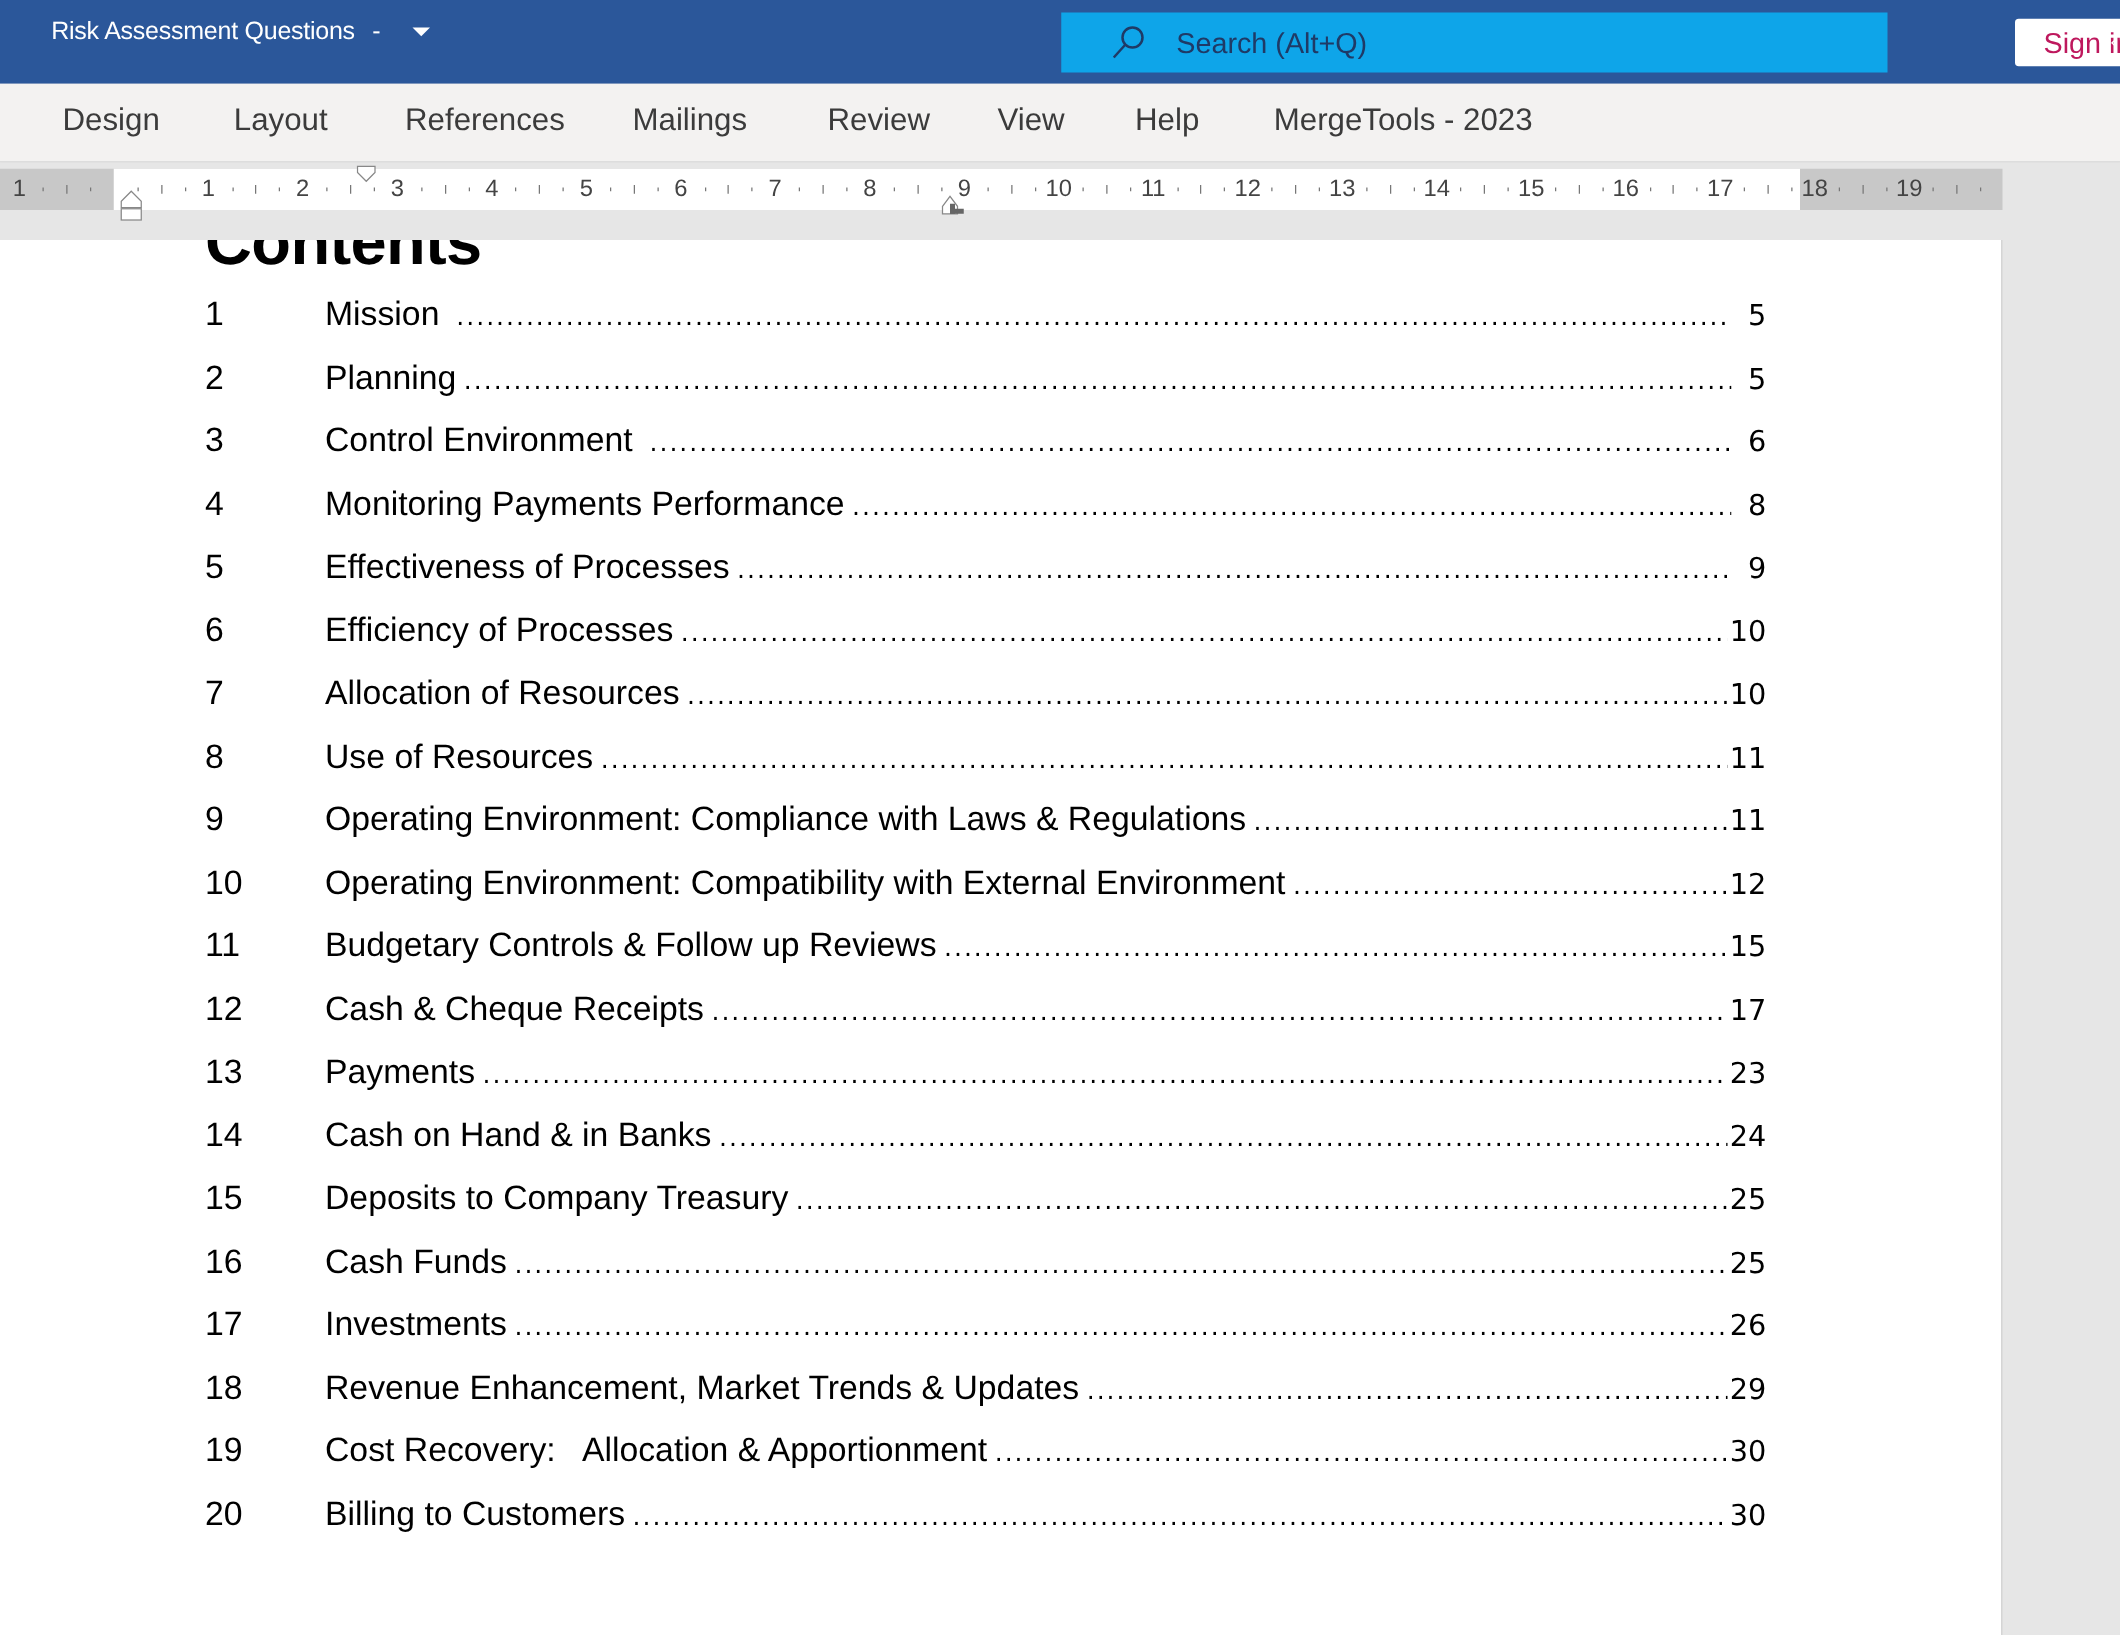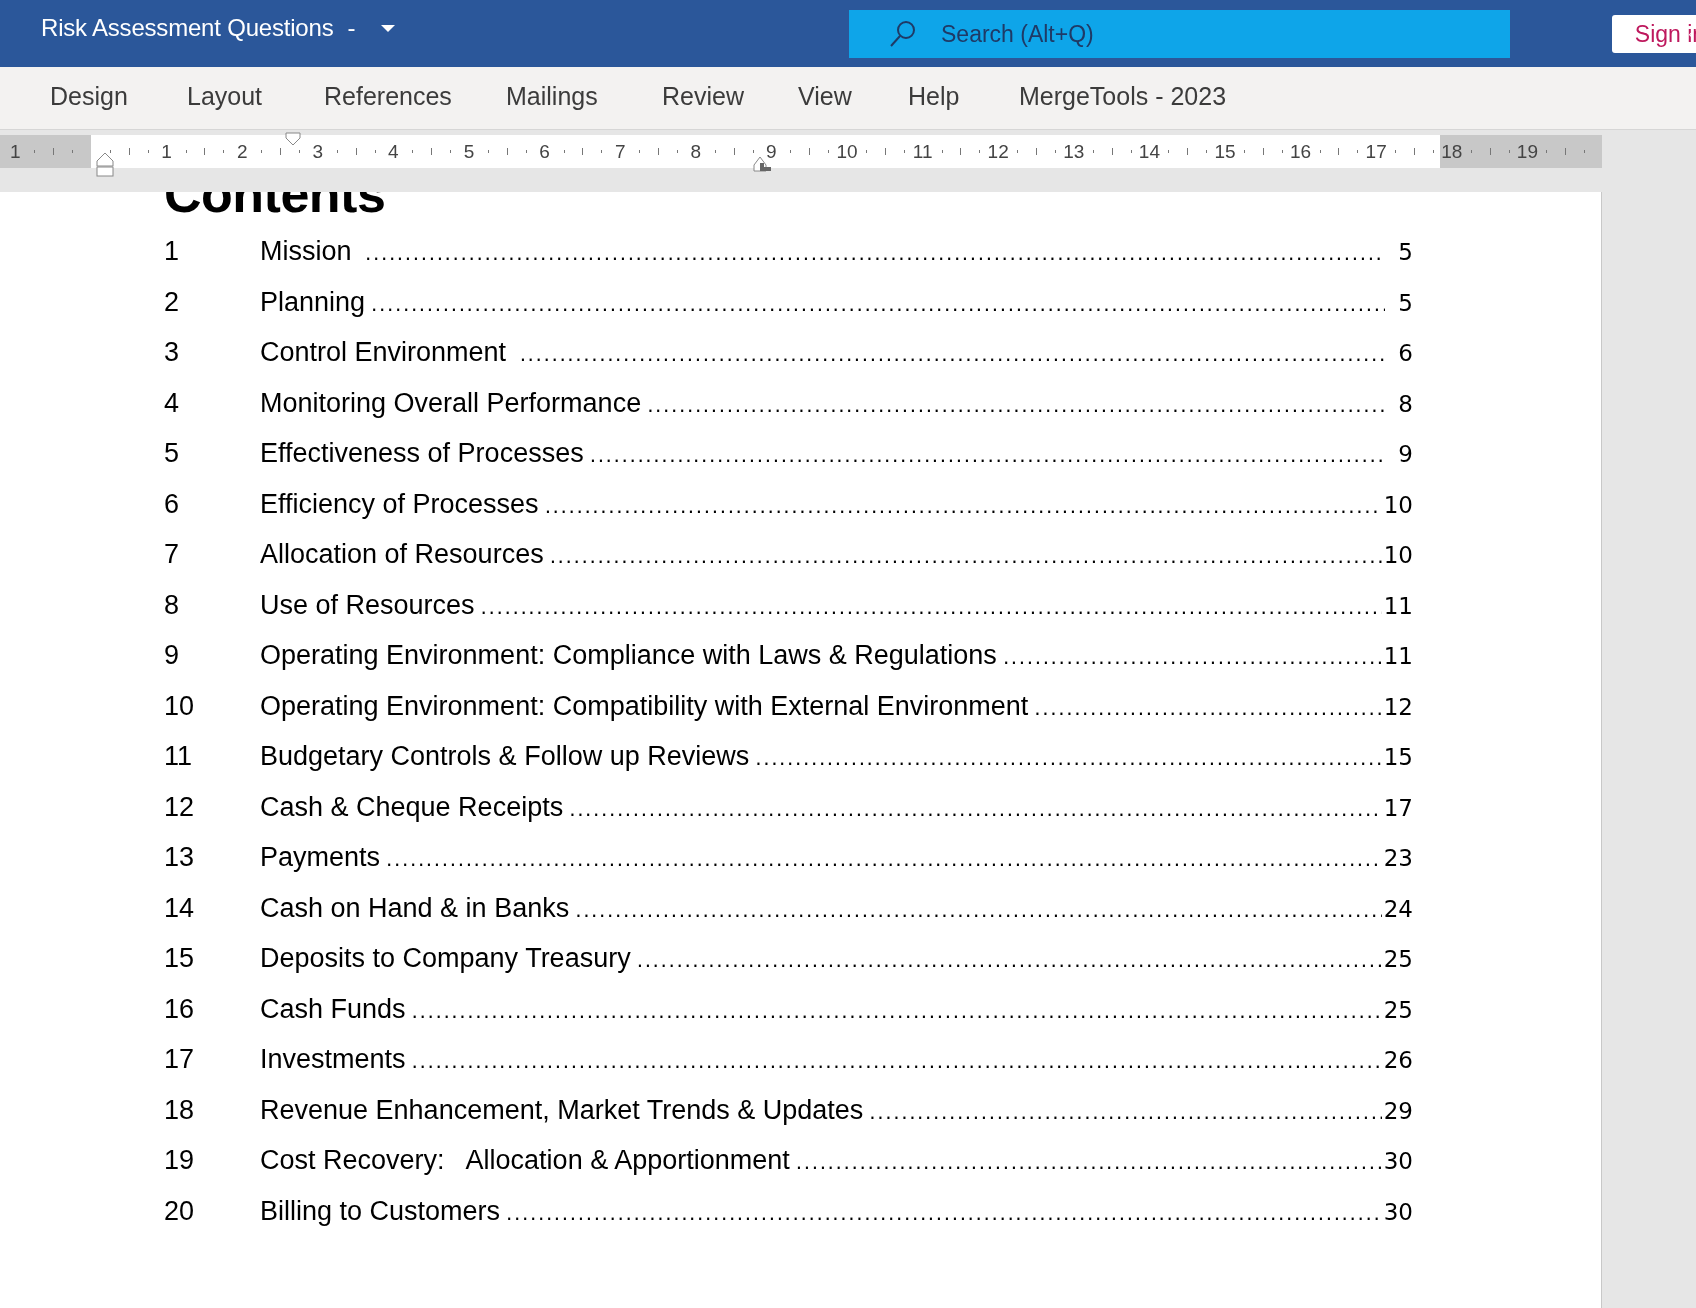--- a/index.html
+++ b/index.html
@@ -1,20 +1,20 @@
 <!DOCTYPE html>
 <html><head>
 <meta charset="utf-8">
 <style>
   * { box-sizing: border-box; margin: 0; padding: 0; }
   html, body { width: 1696px; height: 1308px; overflow: hidden; background: #e6e6e6; font-family: "DejaVu Sans", sans-serif; }
 
   
   .titlebar { position: absolute; left: 0; top: 0; width: 1696px; height: 67px; background: #2b579a; color: #fff; }
-  .doc-title { position: absolute; left: 41px; top: 14px; font-family: "Liberation Sans", sans-serif; font-size: 24px; letter-spacing: -0.2px; white-space: nowrap; display: flex; align-items: center; cursor: pointer; }
+  .doc-title { position: absolute; left: 41px; top: 14px; font-family: "Liberation Sans", sans-serif; font-size: 20px; letter-spacing: -0.2px; white-space: nowrap; display: flex; align-items: center; cursor: pointer; }
   .doc-title .sep { margin: 0 14px; }
   .doc-title .caret { margin-left: 12px; width: 0; height: 0; border-left: 7px solid transparent; border-right: 7px solid transparent; border-top: 7px solid #fff; }
   .searchbox { position: absolute; left: 849px; top: 10px; width: 661px; height: 48px; background: #0ea5e9; display: flex; align-items: center; cursor: text; }
   .searchbox .icon { margin-left: 38px; width: 32px; height: 32px; }
   .searchbox .ph { margin-left: 22px; font-family: "Liberation Sans", sans-serif; font-size: 23px; color: #1f3a66; }
   .signin { position: absolute; left: 1612px; top: 15px; width: 116px; height: 38px; background: #fff; color: #be185d; border-radius: 3px; font-family: "Liberation Sans", sans-serif; font-size: 23px; display: flex; align-items: center; justify-content: center; cursor: pointer; }
   .edge-icon { position: absolute; left: 1688px; top: 28px; width: 8px; height: 12px; color: #fff; font-size: 14px; line-height: 12px; }
 
   
   .ribbon { position: absolute; left: 0; top: 67px; width: 1696px; height: 63px; background: #f3f2f1; border-bottom: 1px solid #d6d6d6; box-shadow: 0 2px 3px rgba(0,0,0,0.08); }
@@ -188,21 +188,21 @@
         <span class="p">5</span>
       </div>
       <div class="toc-row" style="top: 145px;">
         <span class="n">3</span>
         <span class="t">Control Environment </span>
         <span class="dots">............................................................................................................................................................................................................................</span>
         <span class="p">6</span>
       </div>
       <div class="toc-row" style="top: 195.5px;">
         <span class="n">4</span>
-        <span class="t">Monitoring Overall Performance</span>
+        <span class="t">Monitoring Payments Performance</span>
         <span class="dots">............................................................................................................................................................................................................................</span>
         <span class="p">8</span>
       </div>
       <div class="toc-row" style="top: 246px;">
         <span class="n">5</span>
         <span class="t">Effectiveness of Processes</span>
         <span class="dots">............................................................................................................................................................................................................................</span>
         <span class="p">9</span>
       </div>
       <div class="toc-row" style="top: 296.5px;">

